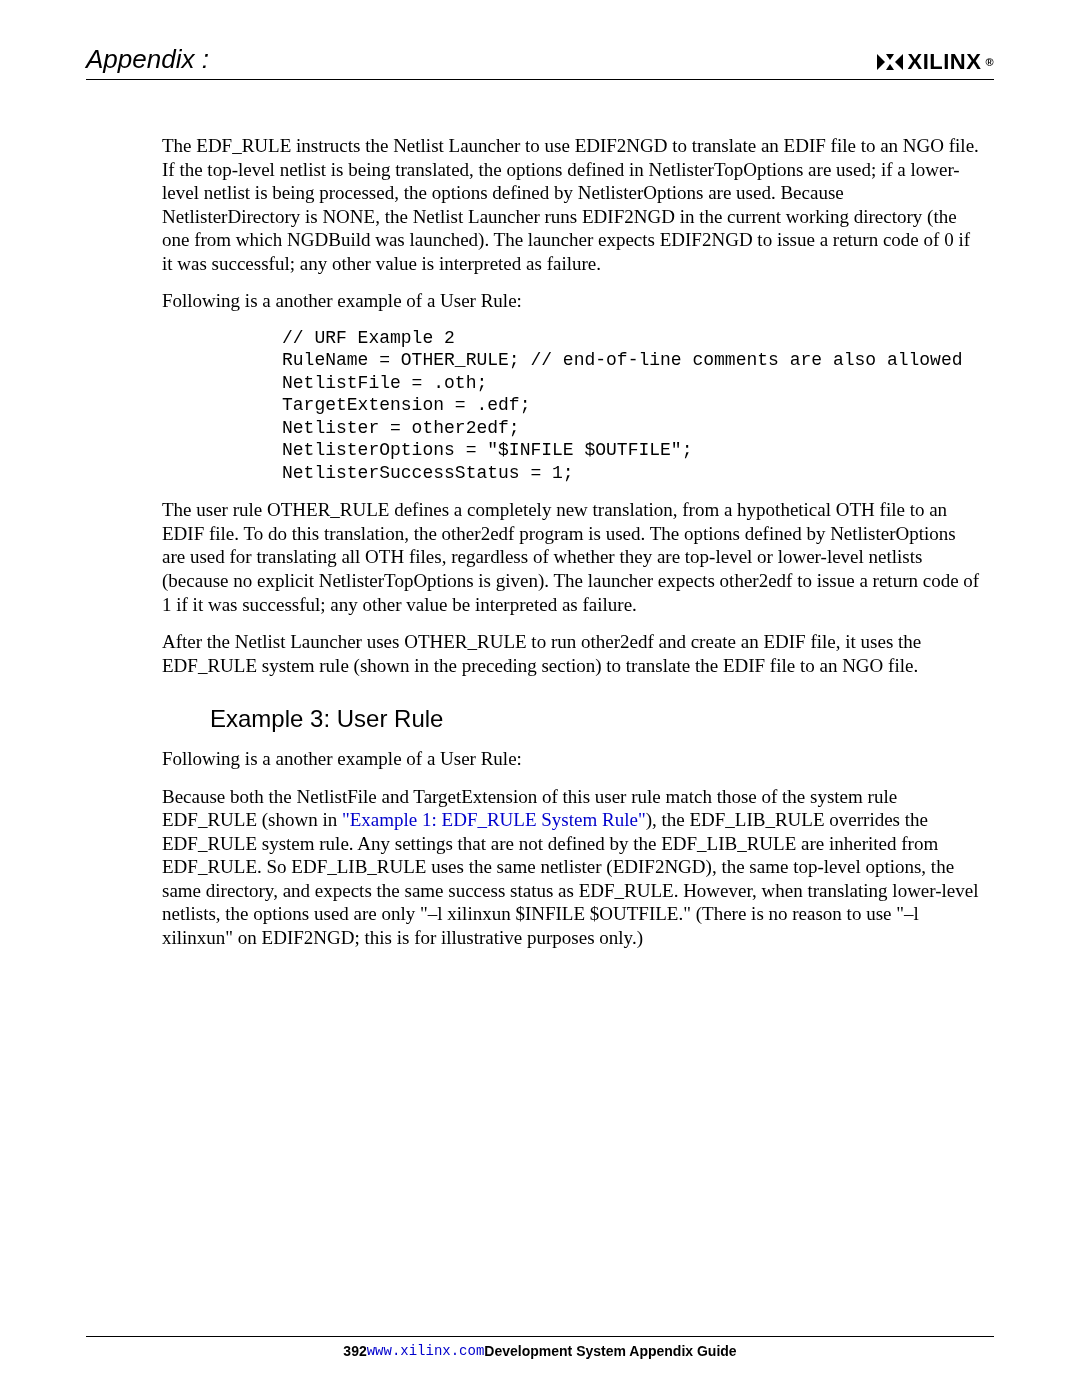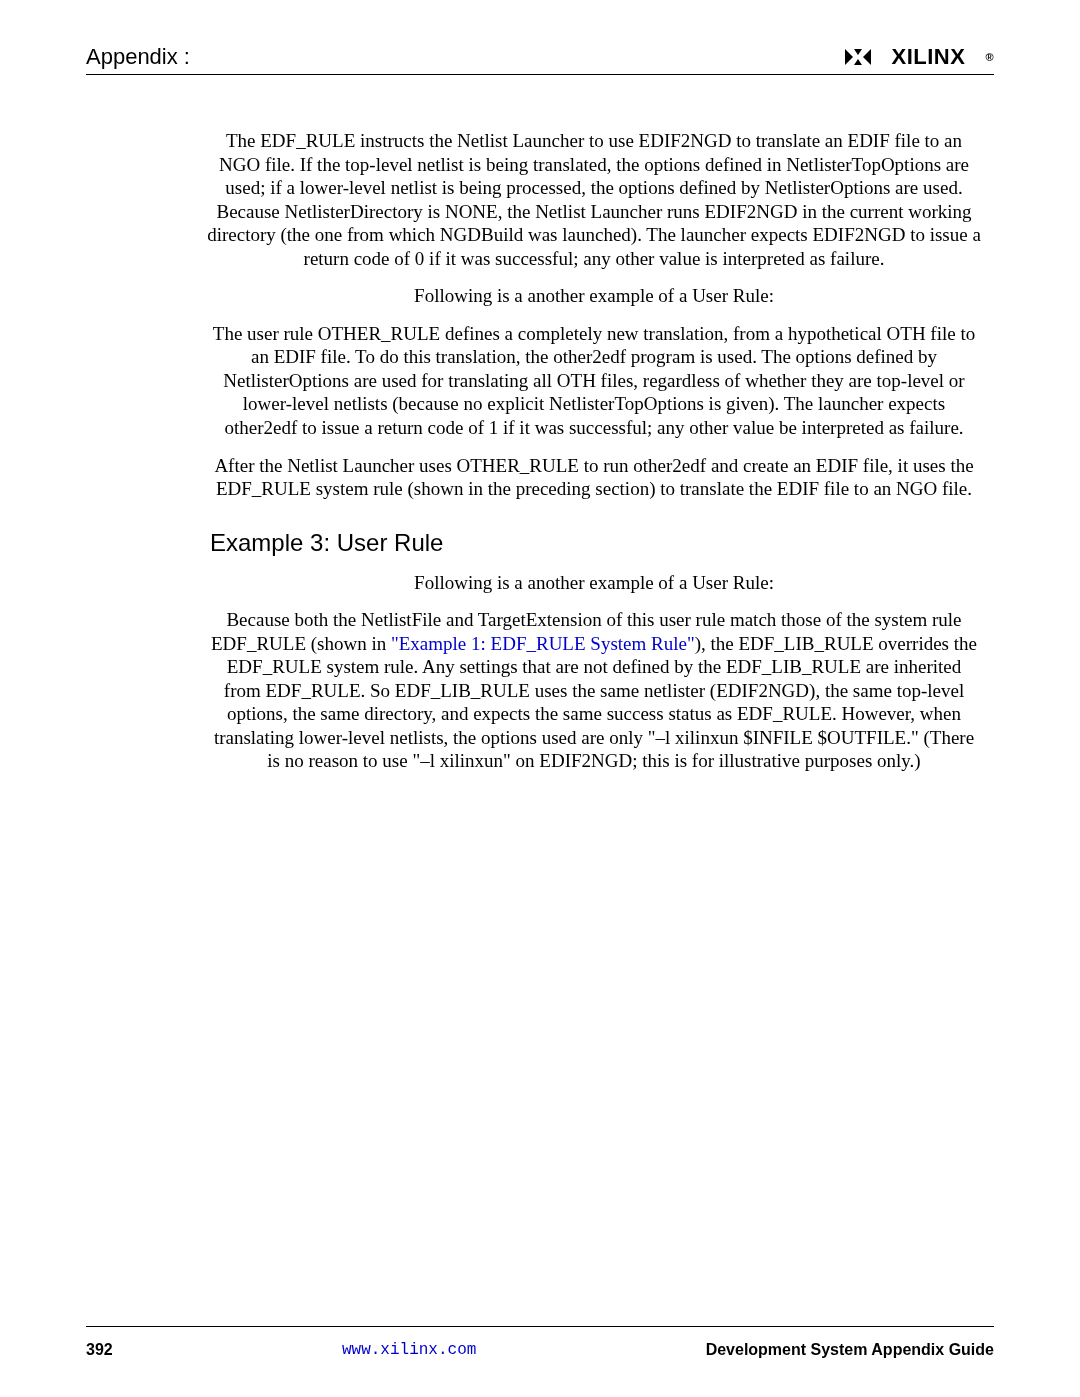--- a/index.html
+++ b/index.html
@@ -18,50 +18,50 @@
     padding: 44px 86px 44px 86px;
   }
   .header {
     display: flex;
     justify-content: space-between;
     align-items: flex-end;
     border-bottom: 1px solid #000;
     padding-bottom: 4px;
   }
   .header-left {
+    font-style: italic;
     font-family: Arial, Helvetica, sans-serif;
-    font-size: 22px;
+    font-size: 26px;
   }
   .logo {
     display: flex;
     align-items: center;
-    gap: 18px;
+    gap: 2px;
     font-family: Arial, Helvetica, sans-serif;
     font-weight: 700;
     font-size: 22px;
     letter-spacing: 0.5px;
   }
   .logo-mark {
     display: inline-block;
     width: 30px;
     height: 20px;
     position: relative;
   }
   .logo-mark svg { display: block; }
   .reg {
     font-size: 11px;
     vertical-align: super;
     margin-left: 2px;
   }
   .body-text {
-    margin-left: 120px;
+    margin-left: 76px;
     margin-right: 12px;
     font-size: 19px;
     line-height: 1.24;
-    text-align: center;
   }
   .para { margin-top: 14px; }
   .first-para { margin-top: 54px; }
   h2.section {
     font-family: Arial, Helvetica, sans-serif;
     font-weight: 400;
     font-size: 24px;
     margin-left: 124px;
     margin-top: 28px;
     color: #000;
@@ -77,26 +77,26 @@
   }
   .link {
     color: #0000cc;
   }
   .footer {
     position: absolute;
     left: 86px;
     right: 86px;
     bottom: 38px;
     border-top: 1px solid #000;
-    padding-top: 14px;
+    padding-top: 6px;
     display: flex;
-    justify-content: space-between;
+    justify-content: center;
     align-items: center;
     font-family: Arial, Helvetica, sans-serif;
-    font-size: 16px;
+    font-size: 14px;
   }
   .footer .pnum { font-weight: 700; }
   .footer .url { color: #0000cc; font-family: Liberation Mono, monospace; }
   .footer .guide { font-weight: 700; }
 </style>
 </head>
 <body>
 
 <div class="page">
 
@@ -114,20 +114,27 @@
       <span>XILINX</span>
       <span class="reg">®</span>
     </div>
   </div>
 
   <div class="body-text first-para">The EDF_RULE instructs the Netlist Launcher to use EDIF2NGD to translate an EDIF file to an NGO file. If the top-level netlist is being translated, the options defined in NetlisterTopOptions are used; if a lower-level netlist is being processed, the options defined by NetlisterOptions are used. Because NetlisterDirectory is NONE, the Netlist Launcher runs EDIF2NGD in the current working directory (the one from which NGDBuild was launched). The launcher expects EDIF2NGD to issue a return code of 0 if it was successful; any other value is interpreted as failure.</div>
 
 
   <div class="body-text para">Following is a another example of a User Rule:</div>
 
+  <pre class="code">// URF Example 2
+RuleName = OTHER_RULE; // end-of-line comments are also allowed
+NetlistFile = .oth;
+TargetExtension = .edf;
+Netlister = other2edf;
+NetlisterOptions = "$INFILE $OUTFILE";
+NetlisterSuccessStatus = 1;</pre>
 
   <div class="body-text para">The user rule OTHER_RULE defines a completely new translation, from a hypothetical OTH file to an EDIF file. To do this translation, the other2edf program is used. The options defined by NetlisterOptions are used for translating all OTH files, regardless of whether they are top-level or lower-level netlists (because no explicit NetlisterTopOptions is given). The launcher expects other2edf to issue a return code of 1 if it was successful; any other value be interpreted as failure.</div>
 
   <div class="body-text para">After the Netlist Launcher uses OTHER_RULE to run other2edf and create an EDIF file, it uses the EDF_RULE system rule (shown in the preceding section) to translate the EDIF file to an NGO file.</div>
 
   <h2 class="section">Example 3: User Rule</h2>
 
   <div class="body-text para">Following is a another example of a User Rule:</div>
 
 

